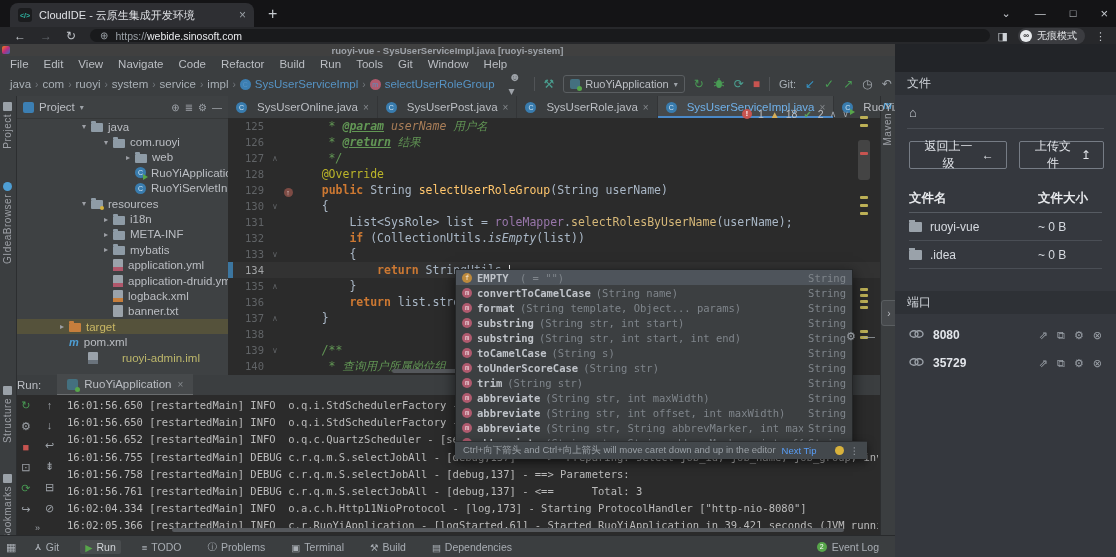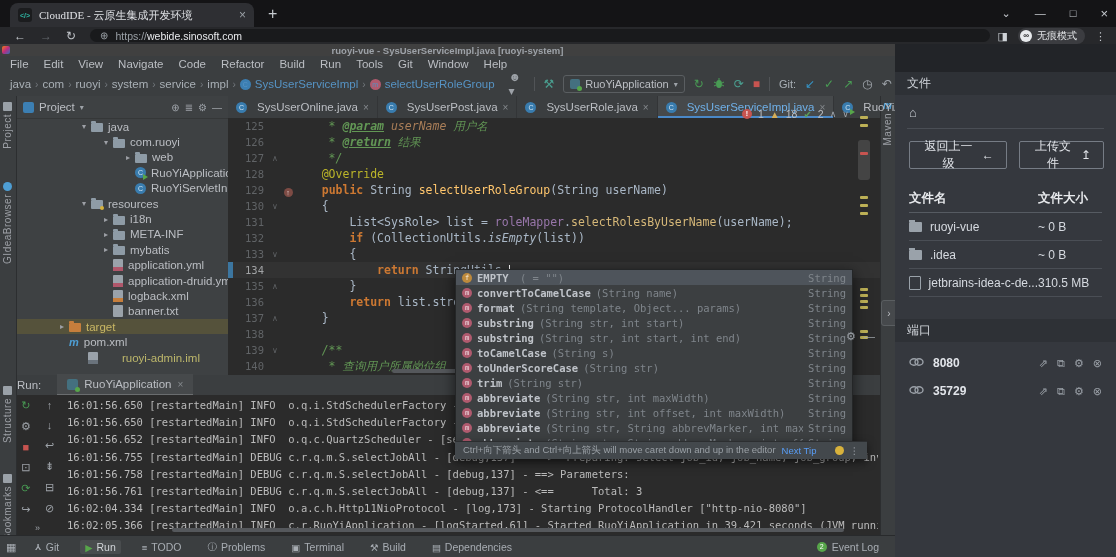--- a/index.html
+++ b/index.html
@@ -7,21 +7,21 @@
         font-family:"Liberation Sans",sans-serif;background:#2b2b2b;
         -webkit-font-smoothing:antialiased;}
   .abs{position:absolute;}
 
   
   #tabstrip{left:0;top:0;width:1116px;height:27px;background:#141416;display:flex;align-items:flex-end;}
   .btab{margin-left:10px;width:228px;height:24px;background:#2e2f33;border-radius:8px 8px 0 0;
         display:flex;align-items:center;padding:0 8px;gap:7px;color:#dfe1e5;font-size:11px;}
   .btab .fav{width:14px;height:14px;border-radius:3px;background:#1b1c1e;color:#2fb5a3;font-size:7px;
         display:flex;align-items:center;justify-content:center;font-weight:bold;}
-  .btab .ttl{flex:1;white-space:nowrap;overflow:hidden;font-family:Liberation Serif, serif;}
+  .btab .ttl{flex:1;white-space:nowrap;overflow:hidden;}
   .tclose{color:#9aa0a6;font-size:12px;}
   .newtab{color:#c7cbd0;font-size:16px;margin-left:14px;margin-bottom:4px;}
   #wincontrols{position:absolute;right:8px;top:0;height:26px;display:flex;gap:24px;align-items:center;color:#c7cbd0;font-size:11px;}
   #btoolbar{left:0;top:27px;width:1116px;height:17px;background:#27282b;display:flex;align-items:center;}
   .navic{color:#c2c6cb;font-size:12px;margin-left:14px;}
   .navic.dim{color:#64686d;}
   #urlpill{margin-left:14px;width:880px;height:13px;background:#191a1c;border-radius:7px;
            display:flex;align-items:center;padding:0 10px;gap:7px;font-size:10.5px;}
   #urlpill .globe{color:#9aa0a6;font-size:10px;}
   .urlproto{color:#9aa0a6;}.urlhost{color:#e8eaed;}
@@ -782,27 +782,20 @@
             </span>
             <span class="fsize">~ 0 B</span>
           </div>
           <div class="frow">
             <span class="fname">
               <span class="fi-folder"></span>
               <span>.idea</span>
             </span>
             <span class="fsize">~ 0 B</span>
           </div>
-          <div class="frow">
-            <span class="fname">
-              <span class="fi-file"></span>
-              <span>jetbrains-idea-c-de...</span>
-            </span>
-            <span class="fsize">310.5 MB</span>
-          </div>
         </div>
     </div>
     <div id="portsec">
       <div class="phdr">
         <span>端口</span>
       </div>
       <div id="portrows">
           <div class="portrow">
             <span><svg class="linksvg" viewBox="0 0 15 10">
                 <ellipse cx="5" cy="5" rx="4" ry="3.2" fill="none" stroke="#9ba1a8" stroke-width="1.4"></ellipse>

